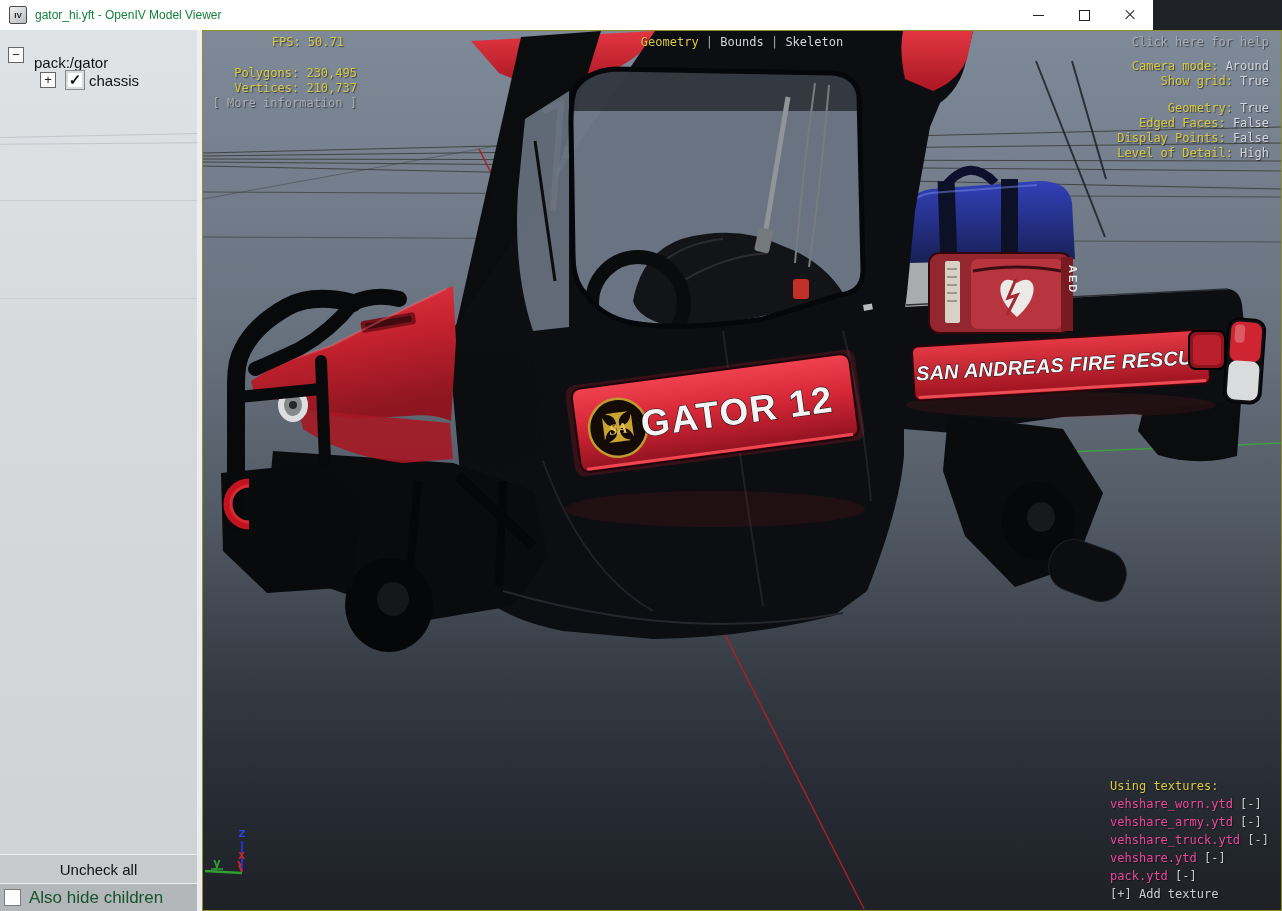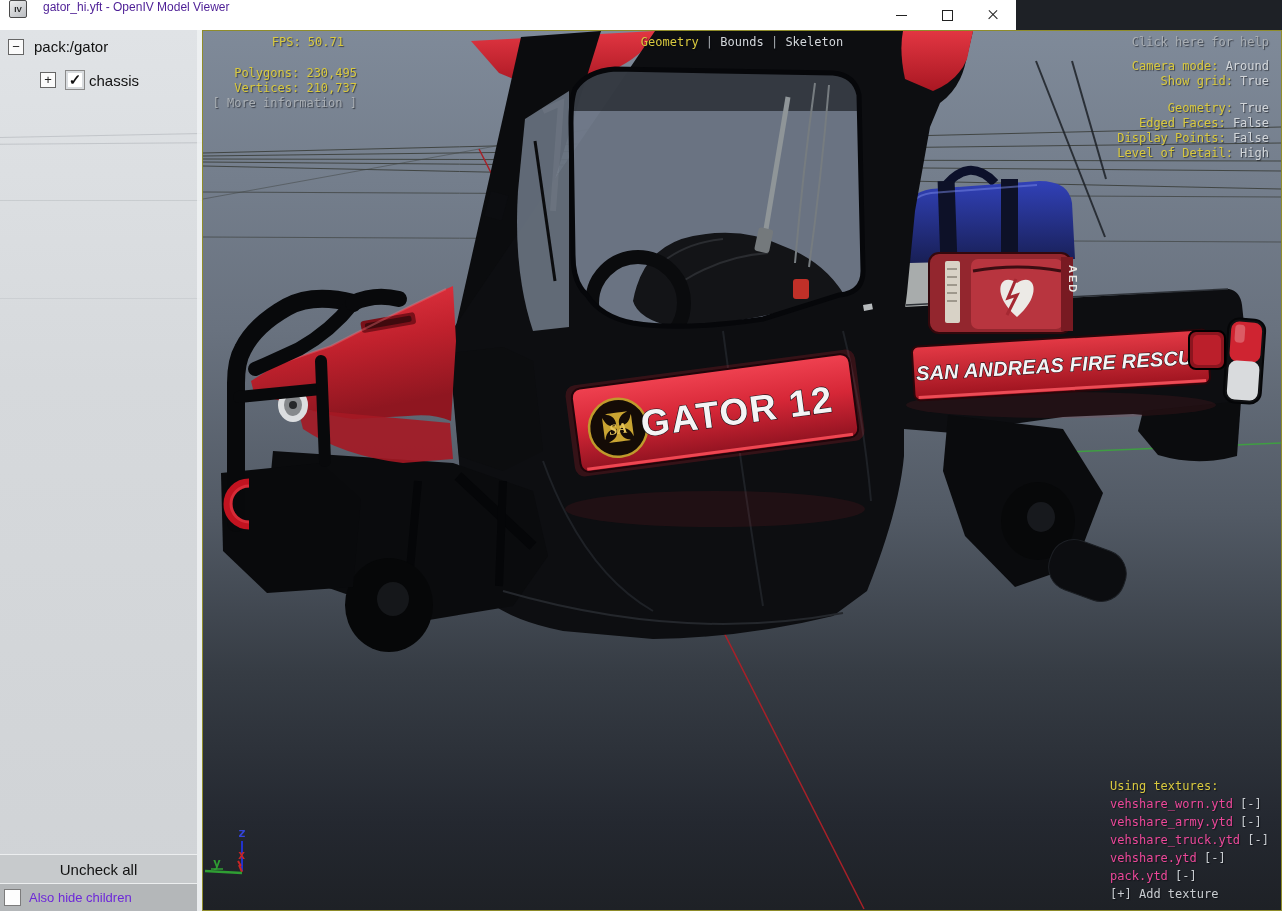--- a/index.html
+++ b/index.html
@@ -1,45 +1,45 @@
 <!DOCTYPE html>
 <html><head>
 <meta charset="utf-8">
 <style>
   html,body{margin:0;padding:0;width:1282px;height:911px;overflow:hidden;background:#1e2126;
     font-family:"Liberation Sans",sans-serif;-webkit-font-smoothing:antialiased;}
   .mono{font-family:"DejaVu Sans Mono",monospace;}
   
-  #titlebar{position:absolute;left:0;top:0;width:1016px;height:30px;background:#ffffff;
-    display:flex;z-index:30;}
+  #titlebar{position:absolute;left:0;top:0;width:1153px;height:30px;background:#ffffff;
+    display:flex;align-items:center;z-index:30;}
   #app-icon{width:16px;height:16px;margin-left:9px;border:1px solid #4a4a4a;border-radius:2px;
     background:linear-gradient(145deg,#efefef,#b9bcc0);display:flex;align-items:center;justify-content:center;
     font-size:8px;font-weight:bold;color:#222;}
-  #win-title{margin-left:16px;font-size:12px;color:#4c1d95;}
+  #win-title{margin-left:8px;font-size:12px;color:#15803d;}
   #win-controls{margin-left:auto;display:flex;height:100%;}
   .win-btn{width:46px;height:100%;display:flex;align-items:center;justify-content:center;cursor:default;}
   .glyph-min{width:11px;height:1px;background:#222;}
   .glyph-max{width:9px;height:9px;border:1px solid #222;}
   .glyph-close{position:relative;width:12px;height:12px;}
   .glyph-close i{position:absolute;left:0;top:5px;width:12px;height:1.4px;background:#222;display:block;}
   .glyph-close i:first-child{transform:rotate(45deg);} .glyph-close i:last-child{transform:rotate(-45deg);}
   
   #sidebar{position:absolute;left:0;top:30px;width:202px;height:881px;
     background:linear-gradient(180deg,#e0e3e6 0%,#d6d9dc 40%,#d0d3d6 100%);z-index:20;}
   #sidebar .edge{position:absolute;right:0;top:0;width:5px;height:100%;background:rgba(240,242,244,.8);}
   .sg-line{position:absolute;left:0;width:202px;height:1px;background:rgba(100,106,114,.22);}
   .tree-row{position:absolute;display:flex;align-items:center;color:#111;font-size:15px;}
   .toggle-box{width:14px;height:14px;border:1px solid #666;background:#fbfbfb;display:flex;align-items:center;
     justify-content:center;font-size:13px;line-height:12px;color:#222;flex:0 0 auto;}
   .chk{width:18px;height:18px;border:1px solid #8a8a8a;background:#fff;display:flex;align-items:center;
     justify-content:center;font-size:15px;font-weight:bold;color:#111;box-shadow:0 0 0 2px #d9dcdf inset;}
   .side-btn{position:absolute;left:0;width:197px;height:30px;line-height:30px;text-align:center;
     font-size:15px;color:#111;background:#c7cacc;border-top:1px solid #eceeef;cursor:default;}
   #also-hide{position:absolute;left:0;bottom:0;width:197px;height:27px;background:#b4b7b9;
-    border-top:1px solid #eceeef;display:flex;align-items:center;font-size:13px;color:#6d28d9;}
+    border-top:1px solid #eceeef;display:flex;align-items:center;font-size:17px;color:#14532d;}
   #also-hide .box{width:15px;height:15px;background:#fdfdfd;border:1px solid #7c7c7c;margin:0 8px 0 4px;}
   
   #viewport{position:absolute;left:202px;top:30px;width:1078px;height:879px;border:1px solid #8f8c2a;
     overflow:hidden;background:#1e2126;}
   #scene{position:absolute;left:0;top:0;}
   .hud{position:absolute;font-size:12px;line-height:15px;z-index:10;
     text-shadow:1px 1px 1px rgba(8,10,14,.55);}
   #hud-stats{left:8px;top:4px;width:146px;text-align:right;}
   #stat-fps{padding-right:13px;}
   #stat-poly{margin-top:16px;}
@@ -75,21 +75,21 @@
 </div>
 
 <div id="sidebar">
   <div class="sg-line" style="top:105px;transform:rotate(-1.2deg);"></div>
   <div class="sg-line" style="top:113px;transform:rotate(-0.4deg);"></div>
   <div class="sg-line" style="top:170px;opacity:.7;"></div>
   <div class="sg-line" style="top:268px;opacity:.5;"></div>
 
   <div class="tree-row" style="left:8px;top:8px;">
     <span class="toggle-box">−</span>
-    <span style="margin-left:10px;">pack:/gator</span>
+    <span style="margin-left:10px;margin-top:16px;">pack:/gator</span>
   </div>
   <div class="tree-row" style="left:40px;top:40px;">
     <span class="toggle-box">+</span>
     <span class="chk" style="margin-left:9px;">✓</span>
     <span style="margin-left:4px;">chassis</span>
   </div>
 
   <div class="side-btn" style="top:824px;">Uncheck all</div>
   <div id="also-hide">
     <span class="box"></span>

